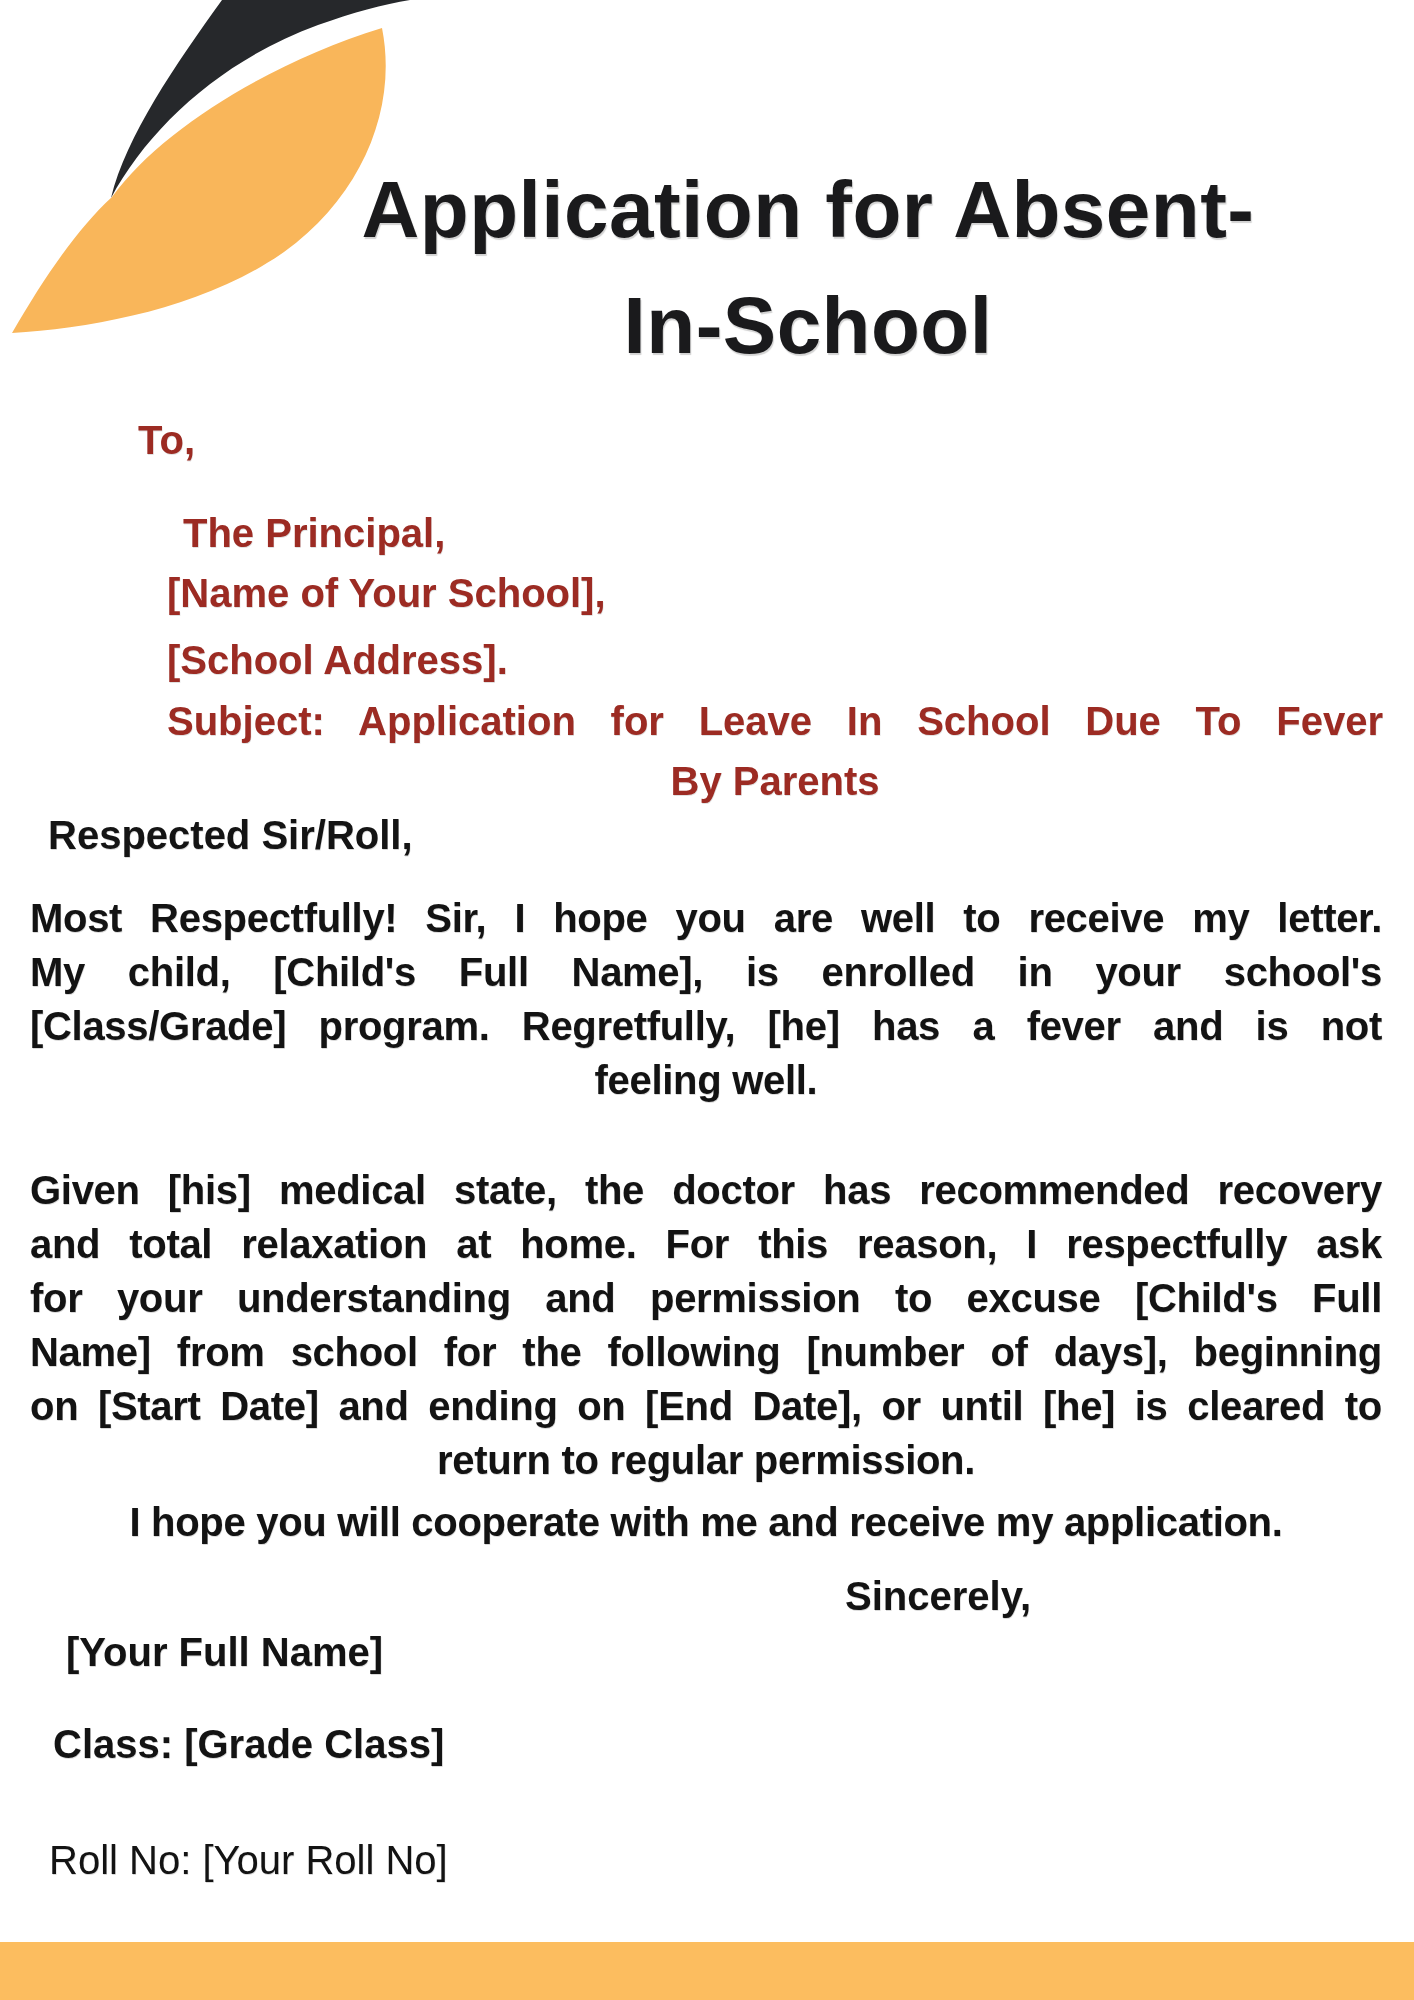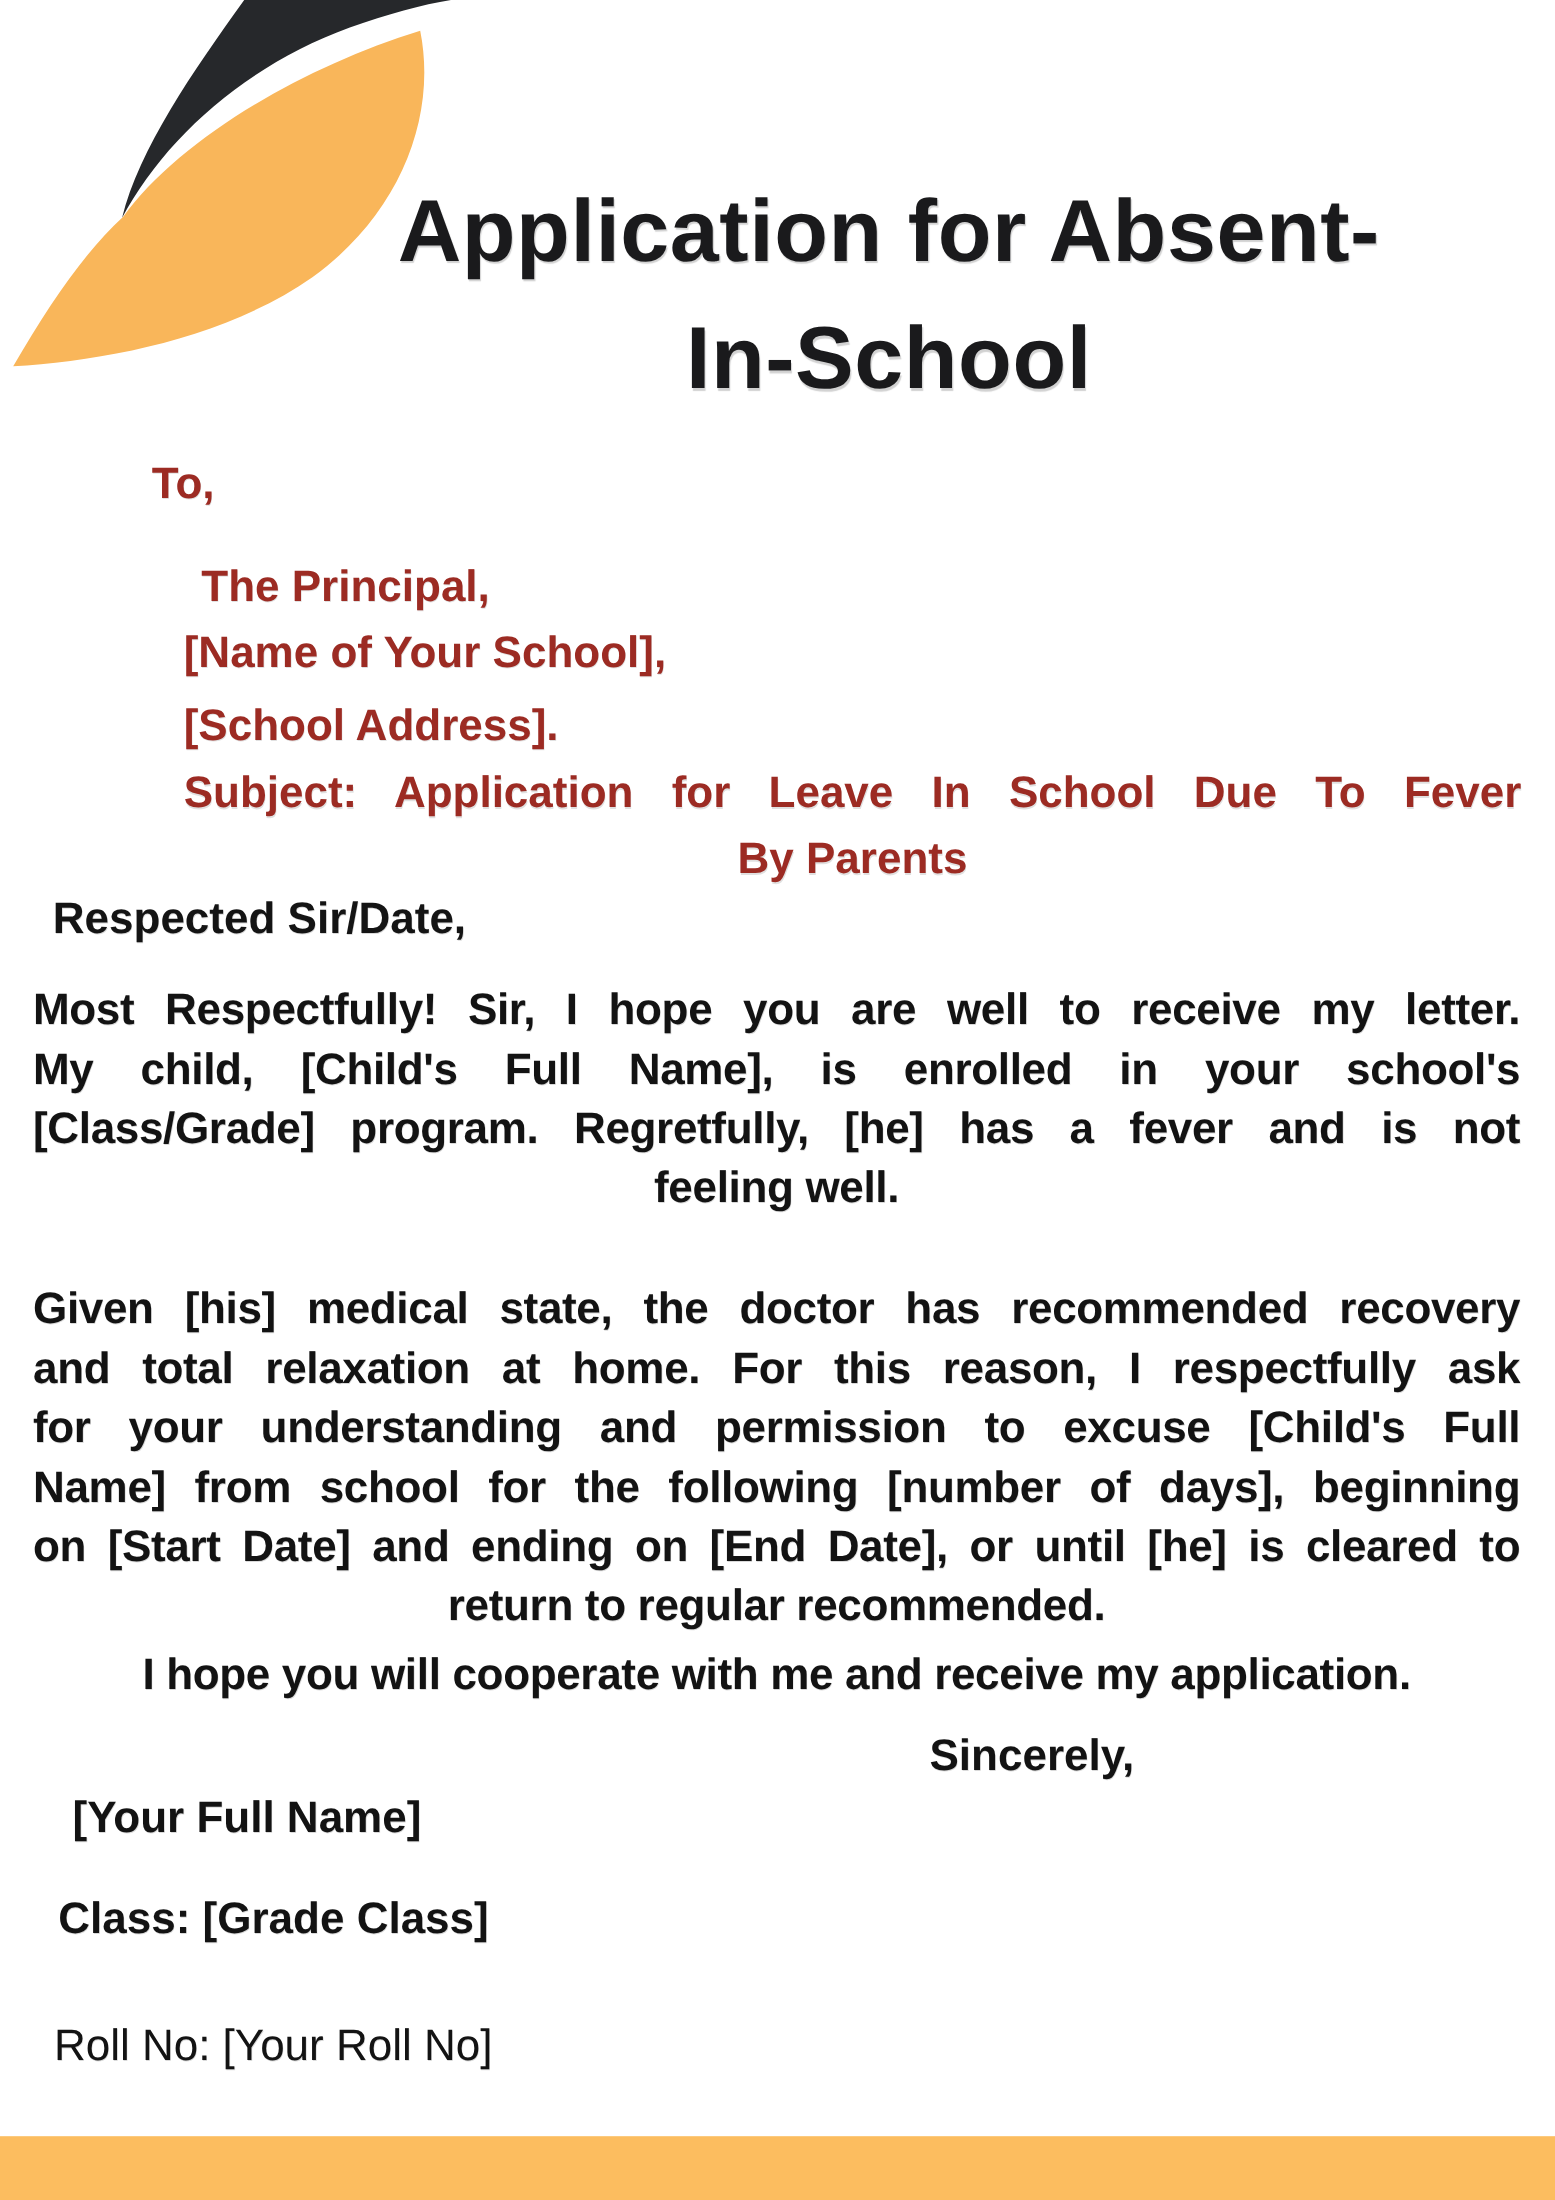--- a/index.html
+++ b/index.html
@@ -83,36 +83,36 @@
   <div class="red to">To,</div>
   <div class="red principal">The Principal,</div>
   <div class="red school-name">[Name of Your School],</div>
   <div class="red school-addr">[School Address].</div>
 
   <div class="red subject">
     <div class="j">Subject: Application for Leave In School Due To Fever</div>
     <div class="l">By Parents</div>
   </div>
 
-  <div class="salutation">Respected Sir/Date,</div>
+  <div class="salutation">Respected Sir/Roll,</div>
 
   <div class="body-text">
     <div class="para gap-lg">
       <div class="j">Most Respectfully! Sir, I hope you are well to receive my letter.</div>
       <div class="j">My child, [Child's Full Name], is enrolled in your school's</div>
       <div class="j">[Class/Grade] program. Regretfully, [he] has a fever and is not</div>
       <div class="l">feeling well.</div>
     </div>
     <div class="para gap-sm">
       <div class="j">Given [his] medical state, the doctor has recommended recovery</div>
       <div class="j">and total relaxation at home. For this reason, I respectfully ask</div>
       <div class="j">for your understanding and permission to excuse [Child's Full</div>
       <div class="j">Name] from school for the following [number of days], beginning</div>
       <div class="j">on [Start Date] and ending on [End Date], or until [he] is cleared to</div>
-      <div class="l">return to regular recommended.</div>
+      <div class="l">return to regular permission.</div>
     </div>
     <div class="para">
       <div class="l">I hope you will cooperate with me and receive my application.</div>
     </div>
   </div>
 
   <div class="closing">Sincerely,</div>
   <div class="sig-name">[Your Full Name]</div>
   <div class="sig-class">Class: [Grade Class]</div>
   <div class="sig-roll">Roll No: [Your Roll No]</div>

